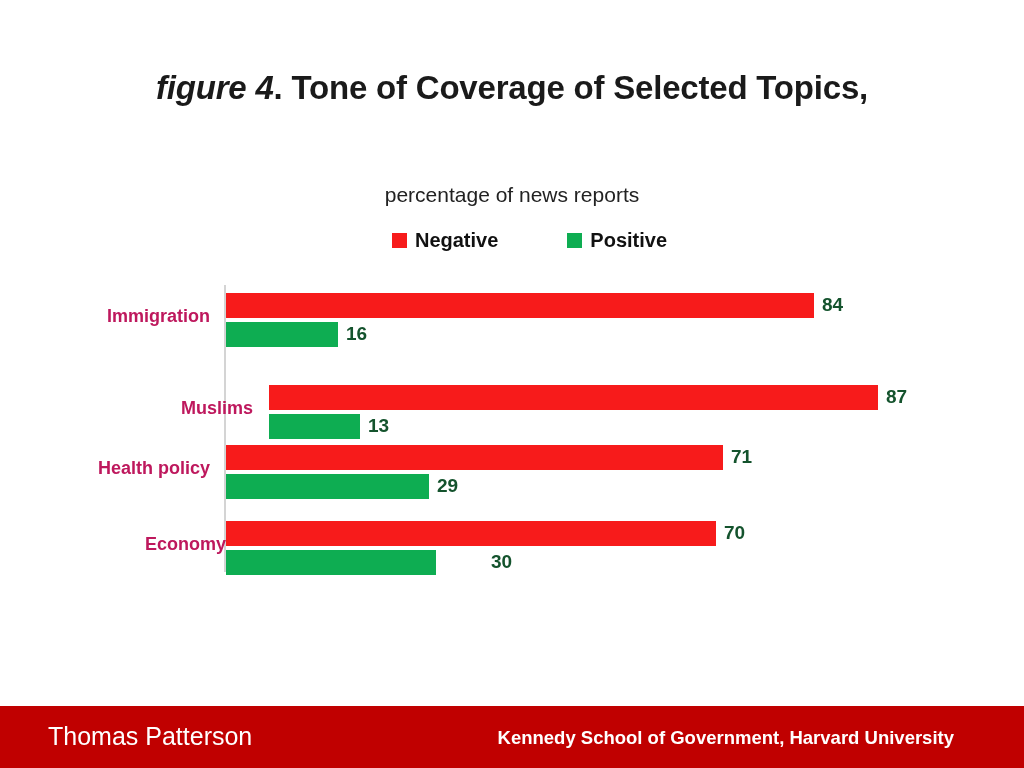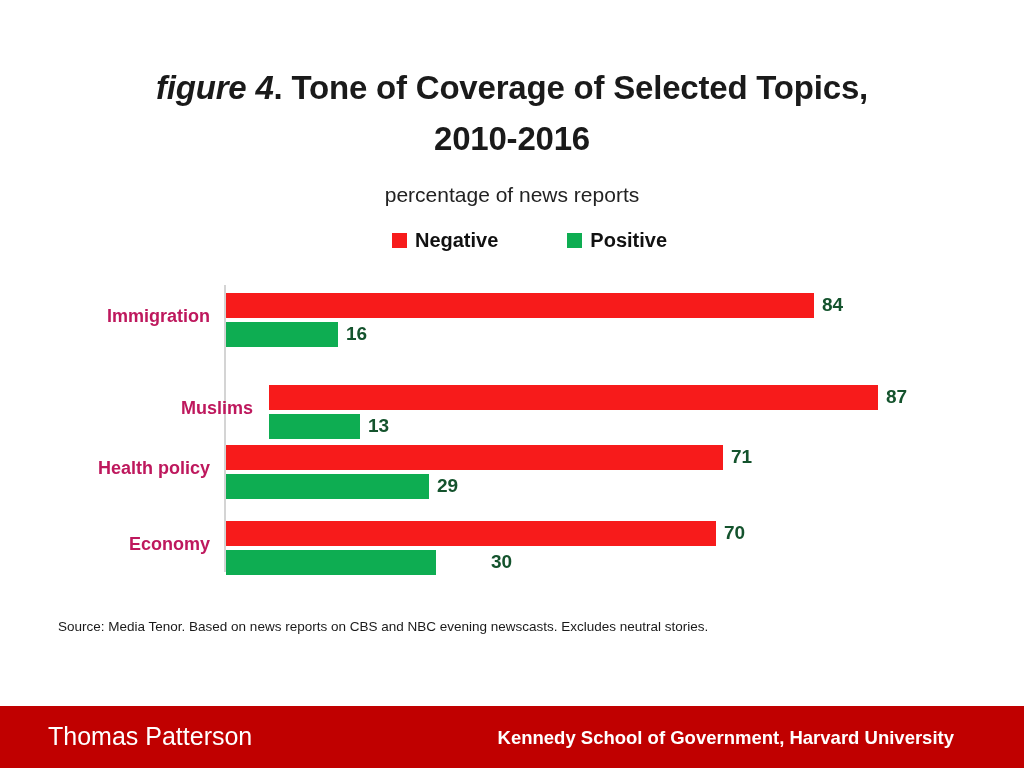--- a/index.html
+++ b/index.html
@@ -170,21 +170,20 @@
     color: #ffffff;
   }
 </style>
 </head>
 <body>
 
 <div class="slide">
 
   <div class="title-block">
     <div class="title-line"><span class="title-italic">figure 4</span><span>. Tone of Coverage of Selected Topics,</span></div>
-    <div class="title-line">2010-2016</div>
   </div>
 
   <div class="subtitle">percentage of news reports</div>
 
   <div class="legend">
     <div class="legend-item">
       <span class="legend-swatch bar-neg"></span>
       <span class="legend-label">Negative</span>
     </div>
     <div class="legend-item">
@@ -226,32 +225,31 @@
         <div class="bar bar-neg" style="width:497px;"></div>
         <div class="bar-value" style="left:505px;">71</div>
       </div>
       <div class="bar-row" style="top:38px;">
         <div class="bar bar-pos" style="width:203px;"></div>
         <div class="bar-value" style="left:211px;">29</div>
       </div>
     </div>
 
     <div class="cat-group" style="top:232px;">
-      <div class="cat-label" style="top:22px;">Economy</div>
+      <div class="cat-label" style="top:22px;margin-left:16px;">Economy</div>
       <div class="bar-row" style="top:9px;">
         <div class="bar bar-neg" style="width:490px;"></div>
         <div class="bar-value" style="left:498px;">70</div>
       </div>
       <div class="bar-row" style="top:38px;">
         <div class="bar bar-pos" style="width:210px;"></div>
         <div class="bar-value" style="left:218px;margin-left:47px;">30</div>
       </div>
     </div>
   </div>
 
-  <div class="source">Source: Media Tenor. Based on news reports on CBS and NBC evening newscasts. Excludes neutral stories.</div>
 
   <div class="footer">
     <div class="footer-left">Thomas Patterson</div>
     <div class="footer-right">Kennedy School of Government, Harvard University</div>
   </div>
 
 </div>
 
 </body></html>

